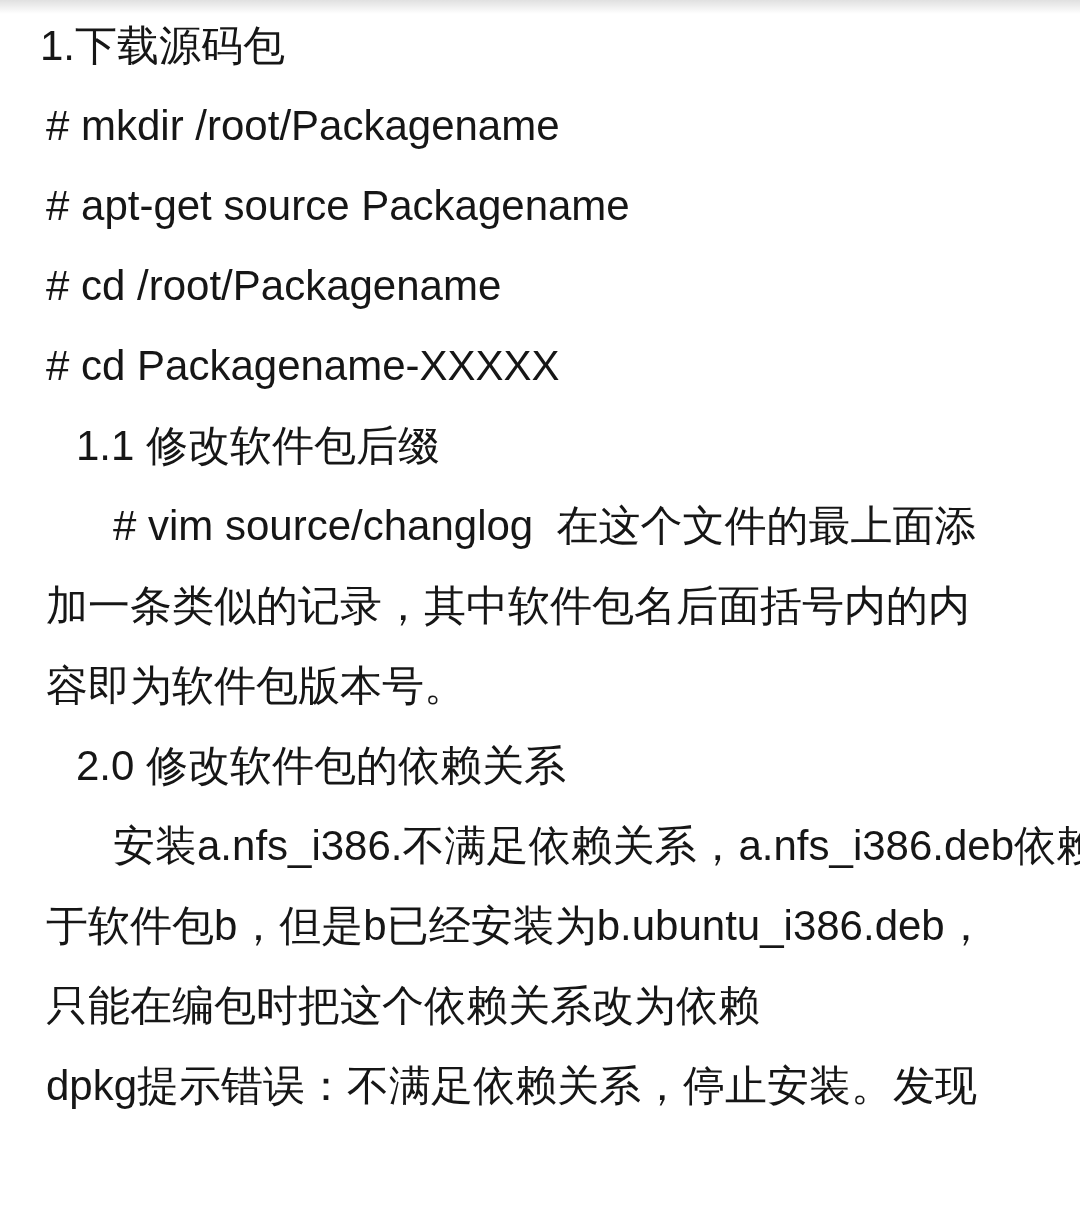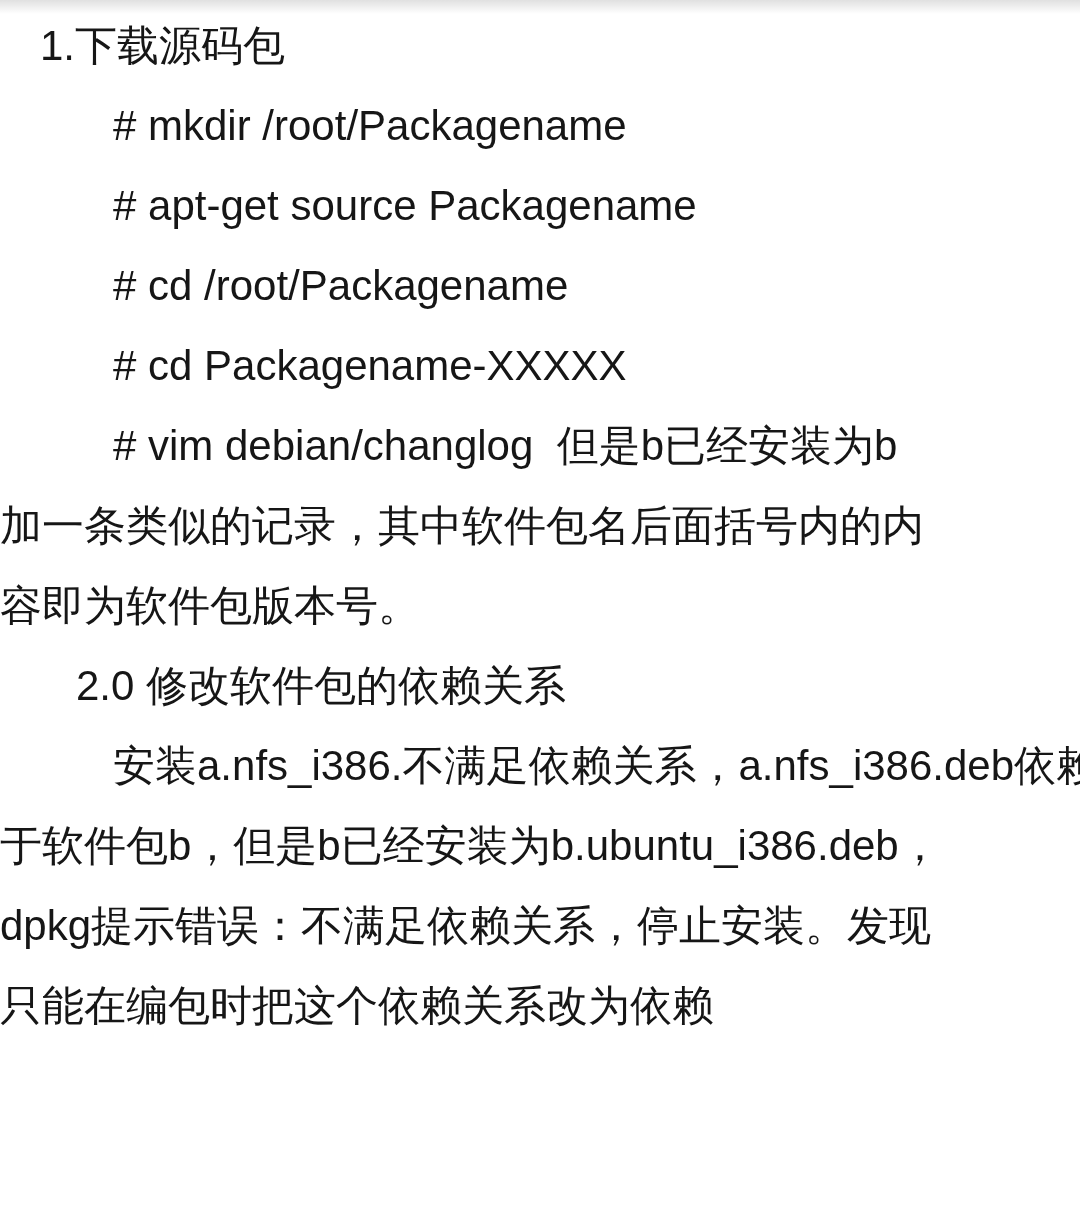--- a/index.html
+++ b/index.html
@@ -26,44 +26,45 @@
     padding-top: 6px;
     font-size: 42px;
     line-height: 80px;
     font-weight: 400;
   }
   .line {
     white-space: pre;   
     height: 80px;
   }
   .heading   { margin-left: 40px;  }
-  .cmd       { margin-left: 113px; }
+  .cmd       { margin-left: 46px; }
   .subheading{ margin-left: 76px;  }
-  .para      {  }
+  .para      { margin-left: 46px;  }
   .para.first{ margin-left: 113px; }
 </style>
 </head>
 <body>
 
 <div class="top-shade"></div>
 
 <div class="doc">
 
   <div class="line heading">1.下载源码包</div>
 
   <div class="line cmd"># mkdir /root/Packagename</div>
   <div class="line cmd"># apt-get source Packagename</div>
   <div class="line cmd"># cd /root/Packagename</div>
   <div class="line cmd"># cd Packagename-XXXXX</div>
 
+  <div class="line subheading">1.1 修改软件包后缀</div>
 
-  <div class="line para first"># vim debian/changlog  但是b已经安装为b</div>
+  <div class="line para first"># vim source/changlog  在这个文件的最上面添</div>
   <div class="line para">加一条类似的记录，其中软件包名后面括号内的内</div>
   <div class="line para">容即为软件包版本号。</div>
 
   <div class="line subheading">2.0 修改软件包的依赖关系</div>
 
   <div class="line para first">安装a.nfs_i386.不满足依赖关系，a.nfs_i386.deb依赖</div>
   <div class="line para">于软件包b，但是b已经安装为b.ubuntu_i386.deb，</div>
+  <div class="line para">只能在编包时把这个依赖关系改为依赖</div>
   <div class="line para">dpkg提示错误：不满足依赖关系，停止安装。发现</div>
-  <div class="line para">只能在编包时把这个依赖关系改为依赖</div>
 
 </div>
 
 </body></html>

